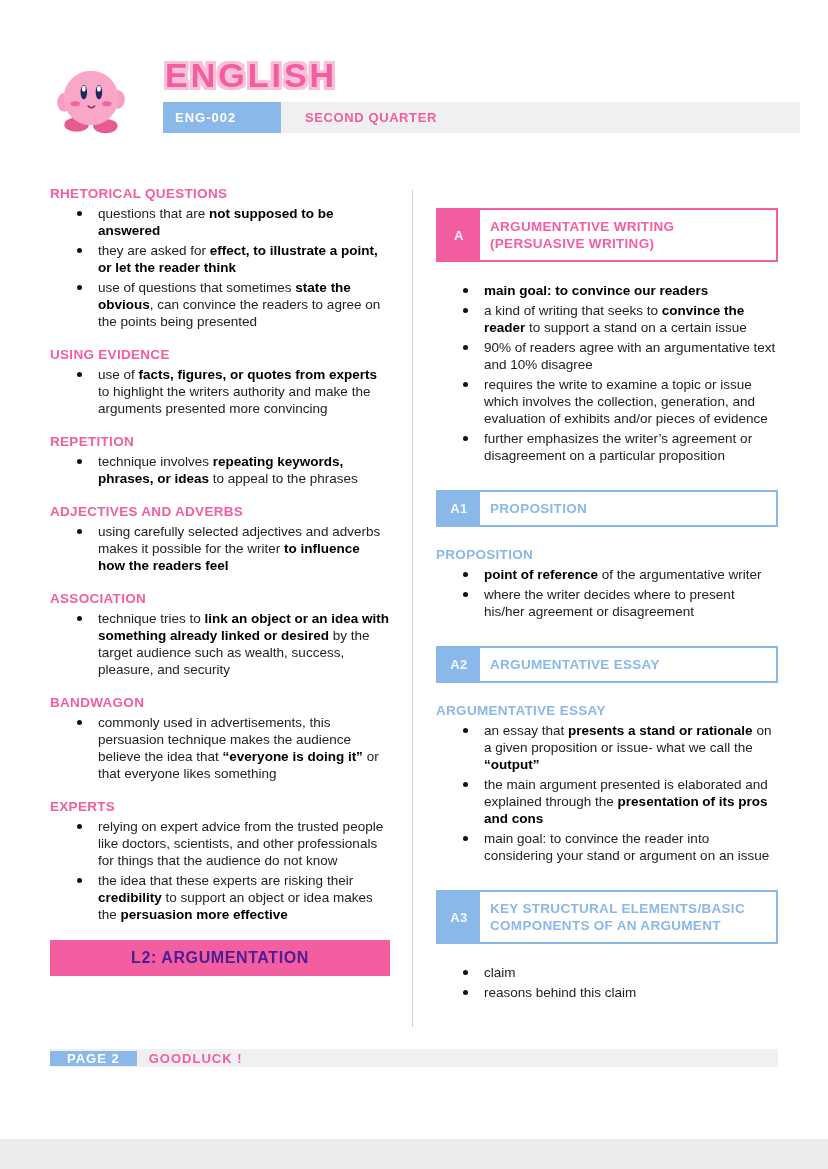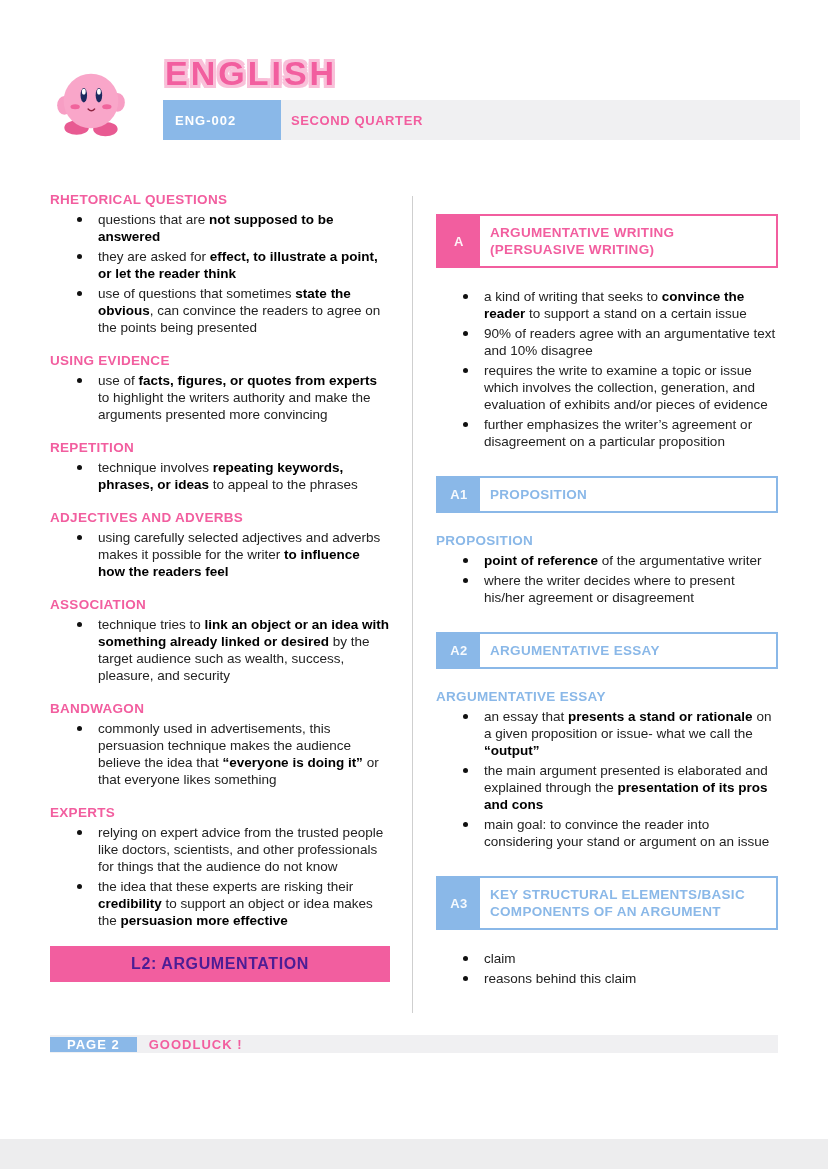--- a/index.html
+++ b/index.html
@@ -21,28 +21,28 @@
   .header-right{flex:1;min-width:0;}
   .title{
     margin:0 0 10px 2px;font-size:34px;font-weight:800;letter-spacing:3px;
     color:var(--pink);line-height:1;
     text-shadow:
       -3px -3px 0 var(--pink-outline), 3px -3px 0 var(--pink-outline),
       -3px  3px 0 var(--pink-outline), 3px  3px 0 var(--pink-outline),
       -3px  0   0 var(--pink-outline), 3px  0   0 var(--pink-outline),
        0   -3px 0 var(--pink-outline), 0    3px 0 var(--pink-outline);
   }
-  .header-bar{background:var(--bar-gray);height:40px;display:flex;align-items:stretch;}
+  .header-bar{background:var(--bar-gray);height:31px;display:flex;align-items:stretch;}
   .code-badge{
     background:var(--blue);color:#fff;font-weight:700;font-size:13px;letter-spacing:1px;
     display:flex;align-items:center;padding:0 12px;width:118px;
   }
   .quarter{
     color:var(--pink);font-weight:700;font-size:13px;letter-spacing:0.6px;
-    display:flex;align-items:center;padding-left:10px;
+    display:flex;align-items:center;padding-left:24px;
   }
   
   .columns{display:flex;align-items:flex-start;margin:52px 50px 0 50px;}
   .col.left{width:340px;flex:0 0 340px;}
   .divider{width:1px;background:#cfcfcf;align-self:stretch;margin:4px 23px 0 22px;}
   .col.right{flex:1;min-width:0;padding-top:22px;}
   .note-section{margin:0 0 17px 0;}
   .pink-heading{
     margin:0 0 4px 0;font-size:13.5px;font-weight:700;color:var(--pink);letter-spacing:0.3px;
   }
@@ -174,20 +174,21 @@
     </div>
     <div class="divider"></div>
     <div class="col right">
       <div id="right-groups">
           <div class="group">
             <div class="card pink">
               <div class="card-badge">A</div>
               <div class="card-title">ARGUMENTATIVE WRITING (PERSUASIVE WRITING)</div>
             </div>
             <ul class="bullets">
+              <li><b>main goal: to convince our readers</b></li>
               <li><span>a kind of writing that seeks to </span><b>convince the reader</b><span> to support a stand on a certain issue</span></li>
               <li><span>90% of readers agree with an argumentative text and 10% disagree</span></li>
               <li><span>requires the write to examine a topic or issue which involves the collection, generation, and evaluation of exhibits and/or pieces of evidence</span></li>
               <li><span>further emphasizes the writer’s agreement or disagreement on a particular proposition</span></li>
             </ul>
           </div>
           <div class="group">
             <div class="card blue">
               <div class="card-badge">A1</div>
               <div class="card-title">PROPOSITION</div>

